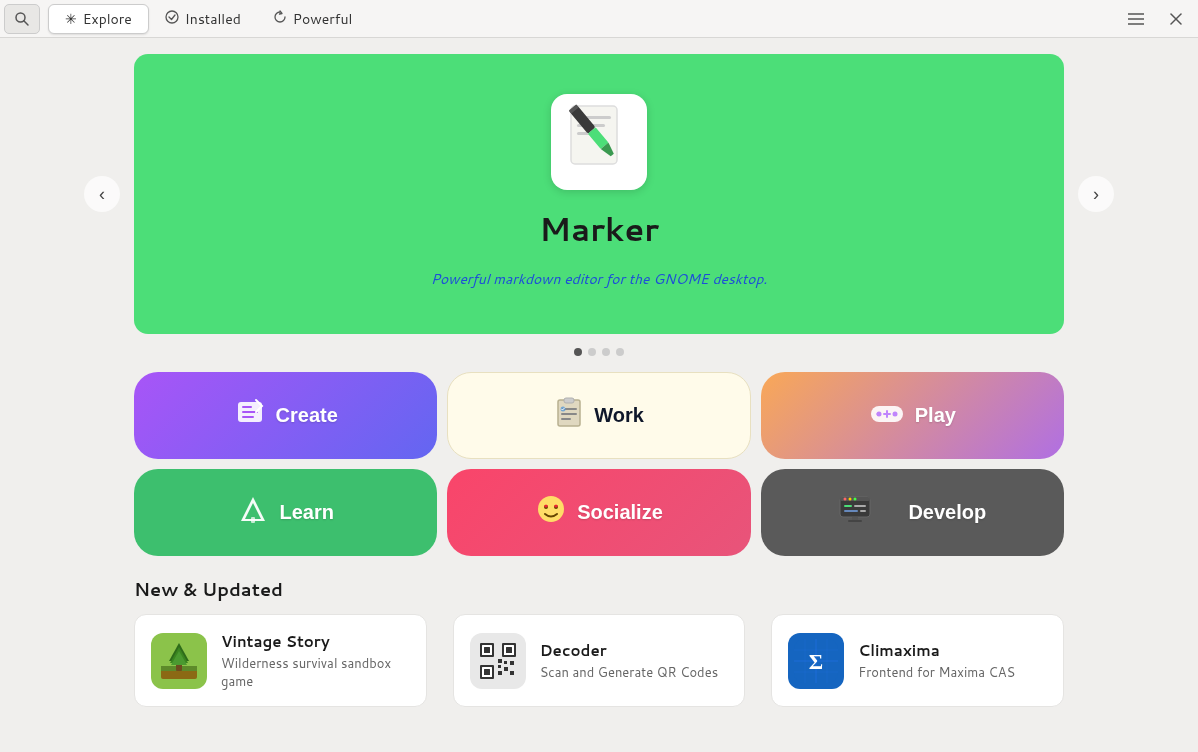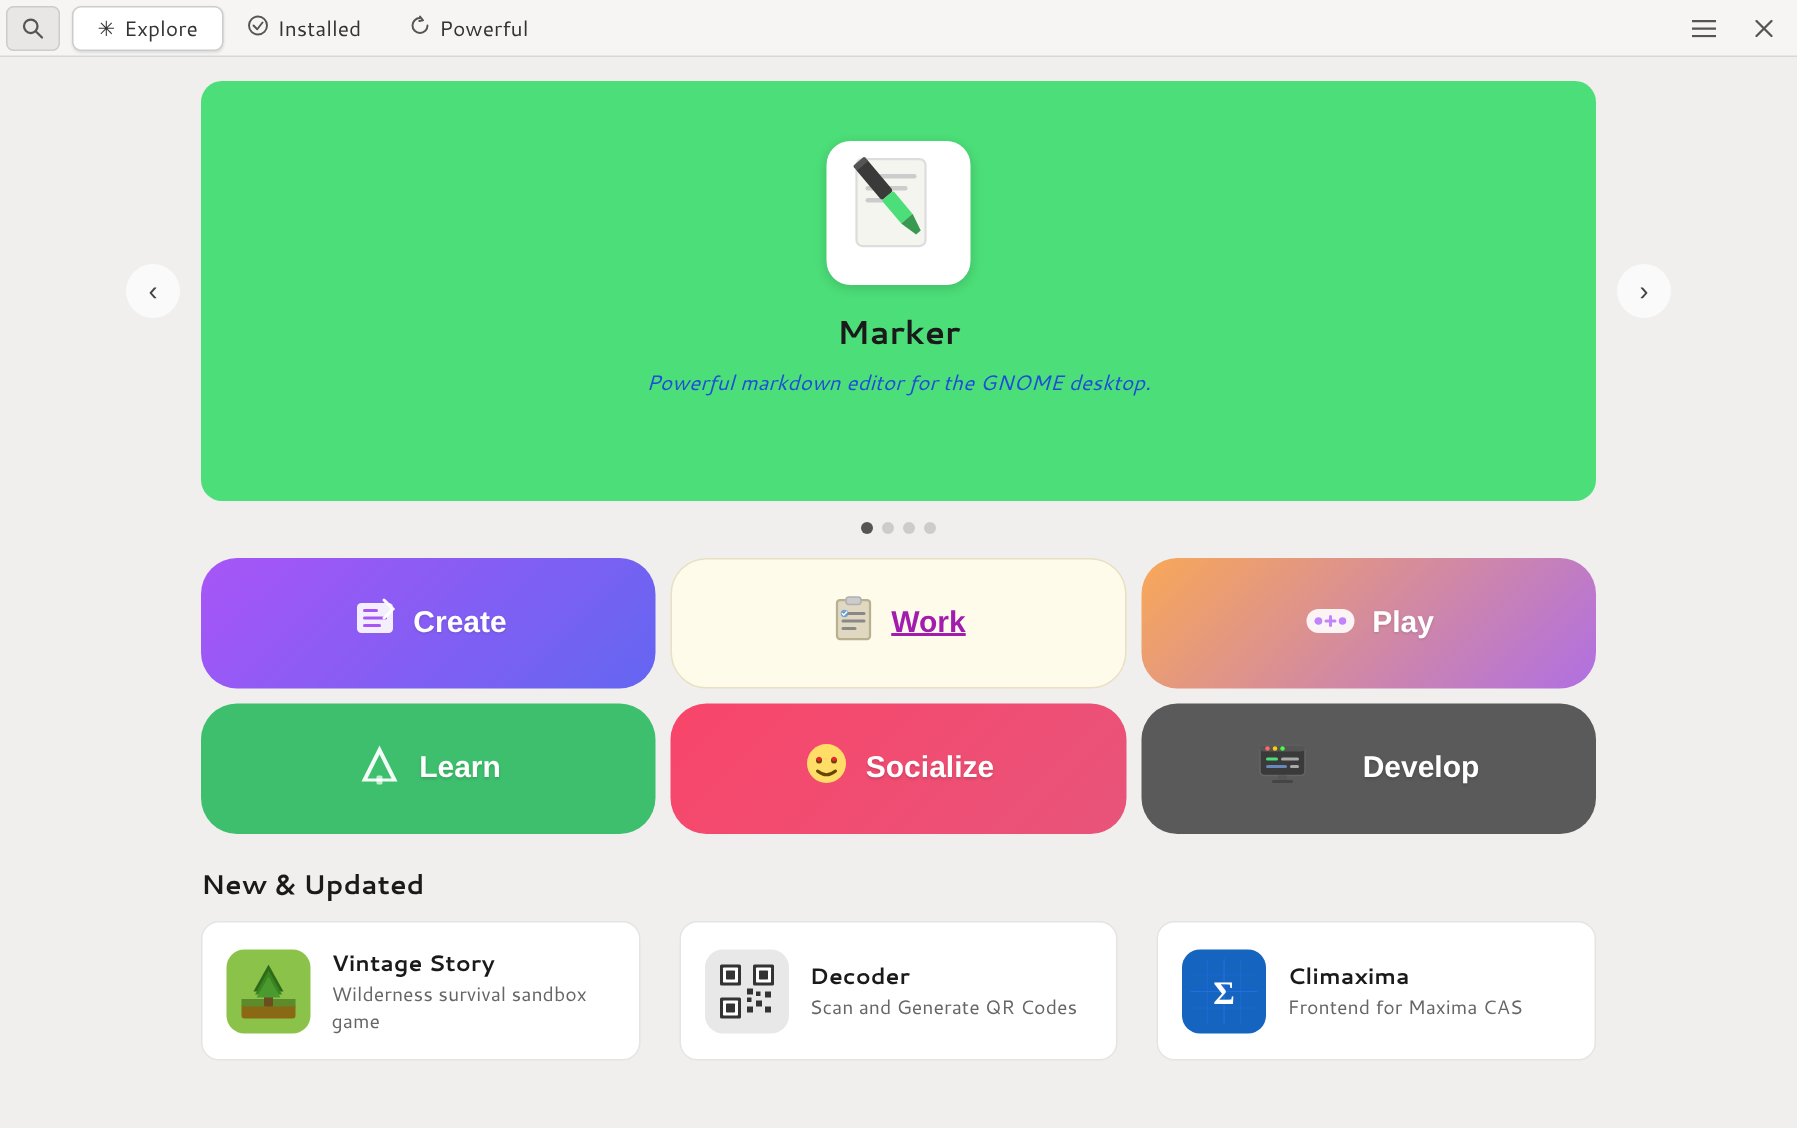--- a/index.html
+++ b/index.html
@@ -105,24 +105,24 @@
       border-radius: 16px;
       display: flex;
       align-items: center;
       justify-content: center;
       margin-bottom: 16px;
       box-shadow: 0 2px 8px rgba(0,0,0,0.15);
       position: relative;
       overflow: hidden;
     }
     .carousel-title {
-      font-size: 22px;
+      font-size: 32px;
       font-weight: 700;
       color: #1a1a1a;
-      margin-bottom: 8px;
+      margin-bottom: 18px;
     }
     .carousel-desc {
       font-size: 14px;
       color: #1d4ed8;
       font-style: italic;
     }
     .carousel-nav-btn {
       position: absolute;
       top: 50%;
       transform: translateY(-50%);
@@ -172,21 +172,21 @@
       font-weight: 600;
       cursor: pointer;
       border: none;
       color: white;
       text-shadow: 0 1px 2px rgba(0,0,0,0.15);
     }
     .category-icon {
       font-size: 28px;
     }
     .cat-create { background: linear-gradient(135deg, #a855f7, #6366f1); }
-    .cat-work { background: #fffbea; color: #a21caf; border: 1.5px solid #e8e0c0; text-shadow: none; text-decoration: underline; }
+    .cat-work { background: #fffbea; color: #0f172a; border: 1.5px solid #e8e0c0; text-shadow: none; }
     .cat-play { background: linear-gradient(135deg, #f9a857, #b06fe3); }
     .cat-socialize { background: linear-gradient(135deg, #f9456a, #e8547a); }
     .cat-learn { background: #3dbf6e; }
     .cat-develop { background: #5a5a5a; gap: 36px; }
 
     
     .section-title {
       font-size: 18px;
       font-weight: 700;
       color: #1a1a1a;

